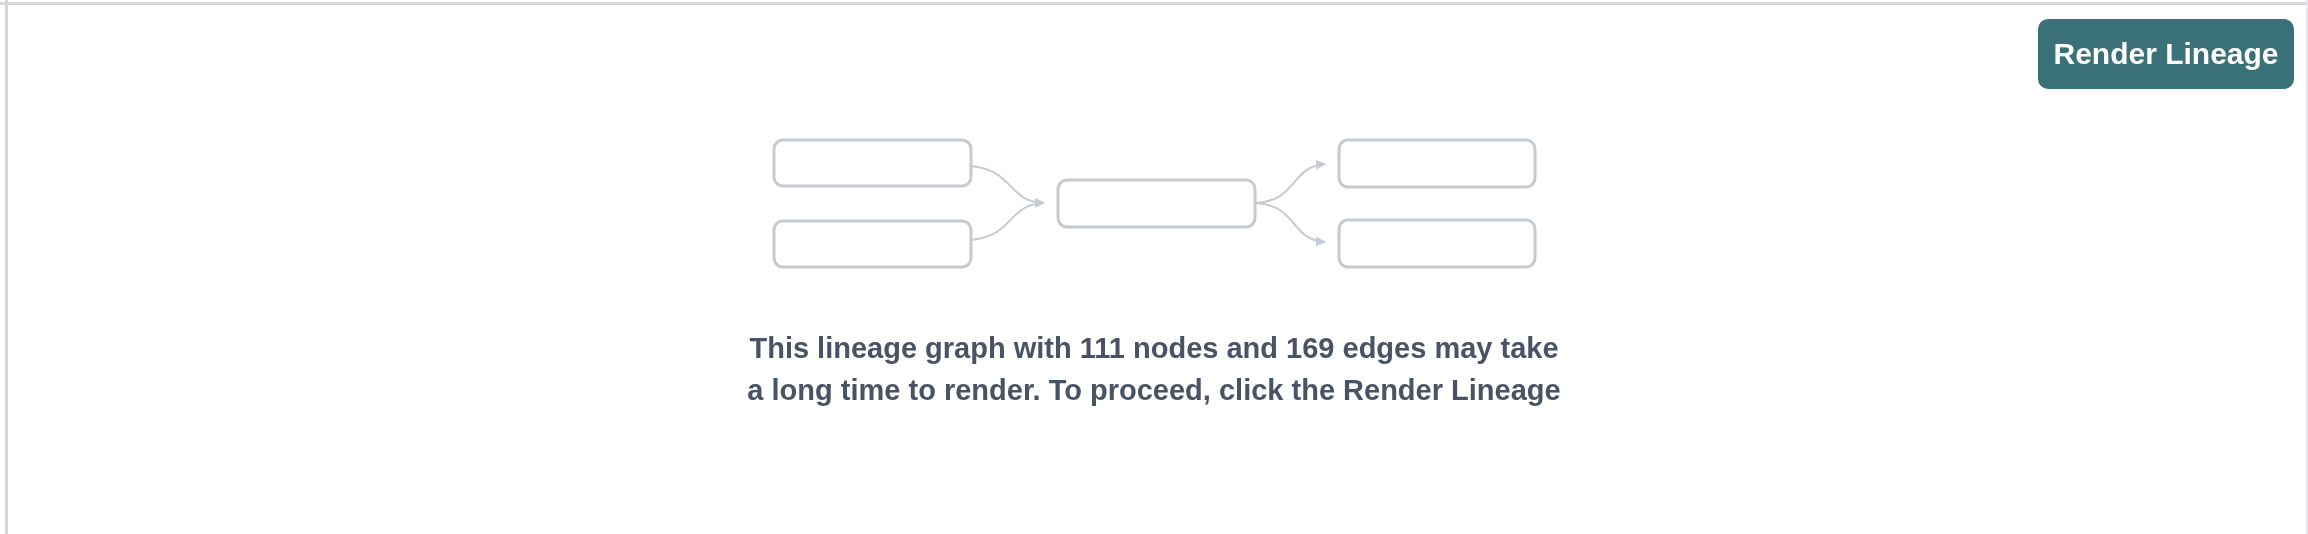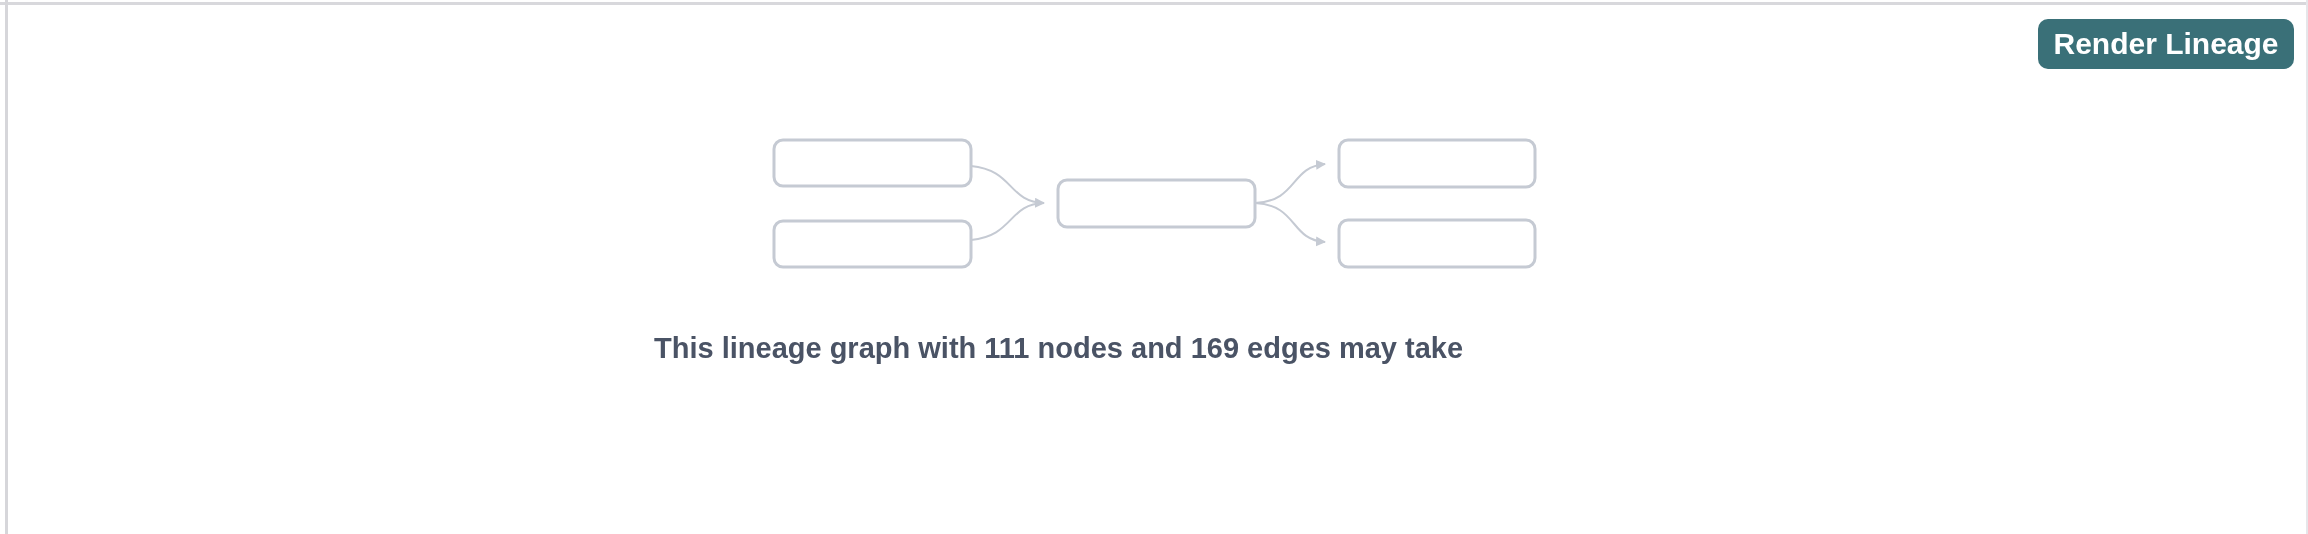--- a/index.html
+++ b/index.html
@@ -28,21 +28,21 @@
   }
   .panel-right-border {
     position: absolute;
     right: 0; top: 0;
     width: 2px; height: 100%;
     background: var(--border_right, #e6e6ea);
   }
   .render-btn {
     position: absolute;
     left: 2038px; top: 19px;
-    width: 256px; height: 50px;
+    width: 256px; height: 70px;
     background: var(--accent_teal, #3a7078);
     color: var(--button_text, #ffffff);
     border: none;
     border-radius: 10px;
     font-family: "Liberation Sans", sans-serif;
     font-size: 30px;
     font-weight: bold;
     cursor: pointer;
     display: flex;
     align-items: center;
@@ -63,20 +63,21 @@
     stroke: var(--node_stroke, #c5cad3);
     stroke-width: 2px;
   }
   .ph-arrowhead {
     fill: var(--node_stroke, #c5cad3);
   }
   .warning-text {
     position: absolute;
     left: 654px; top: 327px;
     width: 1000px;
+    text-align: center;
     color: var(--warning_text, #4a5365);
     font-size: 29px;
     font-weight: bold;
     line-height: 42px;
   }
 </style>
 </head>
 <body>
 
 <div class="panel-top-border"></div>
@@ -99,13 +100,14 @@
 
   <rect class="ph-node" x="2" y="3" width="197" height="46" rx="9"></rect>
   <rect class="ph-node" x="2" y="84" width="197" height="46" rx="9"></rect>
   <rect class="ph-node" x="286" y="43" width="197" height="47" rx="9"></rect>
   <rect class="ph-node" x="567" y="3" width="196" height="47" rx="9"></rect>
   <rect class="ph-node" x="567" y="83" width="196" height="47" rx="9"></rect>
 </svg>
 
 <div class="warning-text">
   <div>This lineage graph with 111 nodes and 169 edges may take</div>
+  <div>a long time to render. To proceed, click the Render Lineage</div>
 </div>
 
 </body></html>

